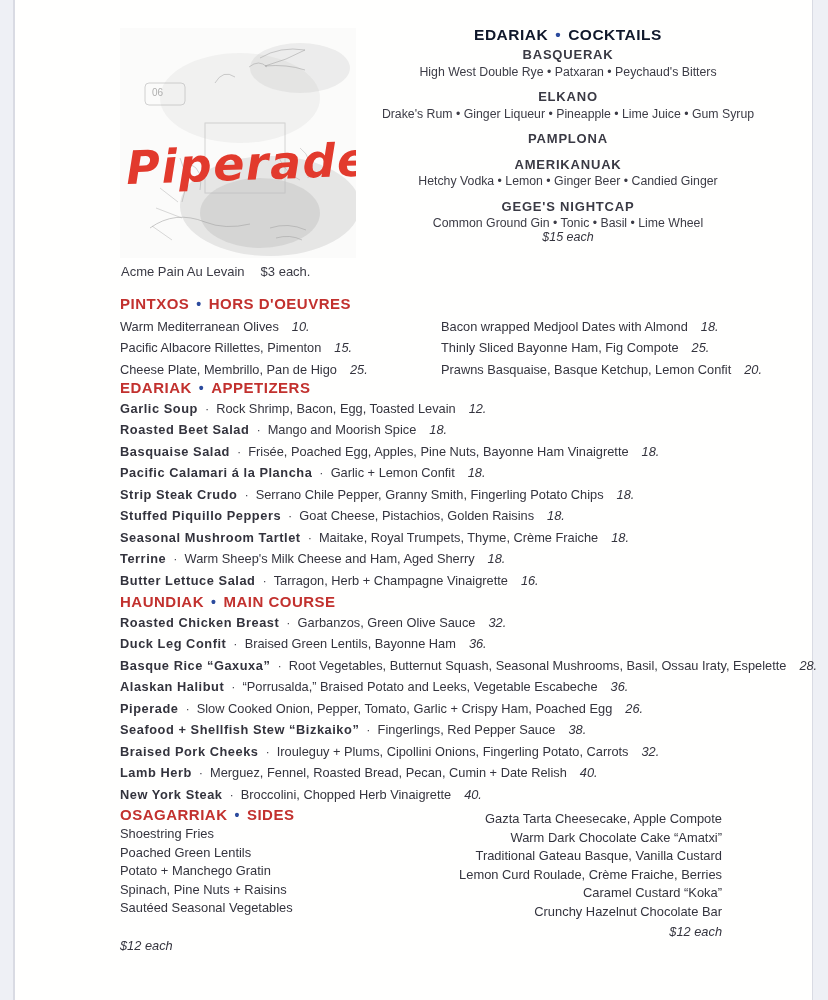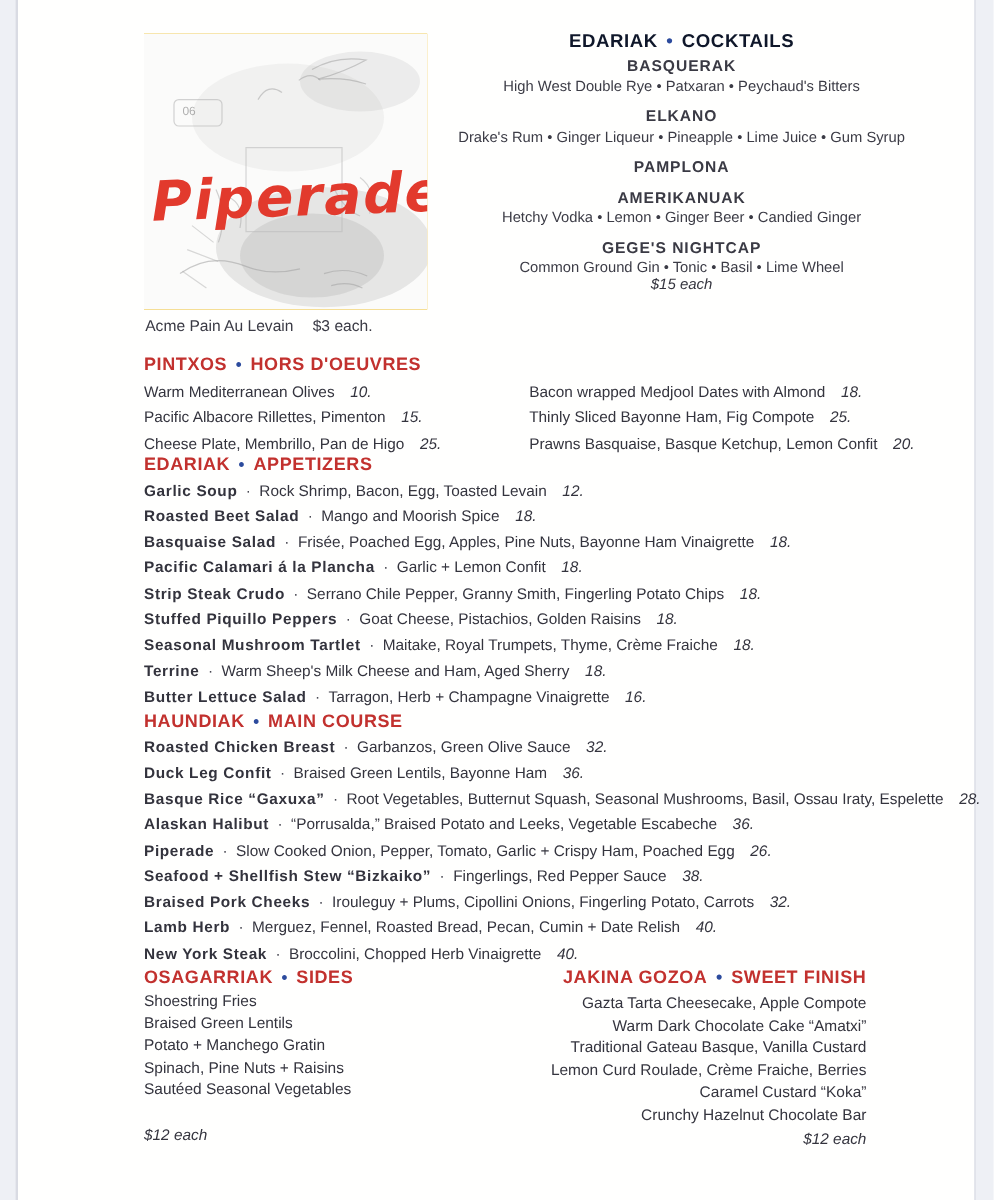--- a/index.html
+++ b/index.html
@@ -166,31 +166,28 @@
     <div class="mrow"><span class="nm">Braised Pork Cheeks</span><span class="dt">·</span><span>Irouleguy + Plums, Cipollini Onions, Fingerling Potato, Carrots</span><span class="pr">32.</span></div>
     <div class="mrow"><span class="nm">Lamb Herb</span><span class="dt">·</span><span>Merguez, Fennel, Roasted Bread, Pecan, Cumin + Date Relish</span><span class="pr">40.</span></div>
     <div class="mrow"><span class="nm">New York Steak</span><span class="dt">·</span><span>Broccolini, Chopped Herb Vinaigrette</span><span class="pr">40.</span></div>
   </div>
 
   <div class="sec-heading heading-sides">
     <span class="hb">OSAGARRIAK</span><span class="hdot">•</span><span class="hb">SIDES</span>
   </div>
   <div class="sideslist">
     <div class="srow">Shoestring Fries</div>
-    <div class="srow">Braised Green Lentils</div>
+    <div class="srow">Poached Green Lentils</div>
     <div class="srow">Potato + Manchego Gratin</div>
     <div class="srow">Spinach, Pine Nuts + Raisins</div>
     <div class="srow">Sautéed Seasonal Vegetables</div>
   </div>
   <div class="sides-price">$12 each</div>
 
   <div class="sweets-block">
-    <div class="sec-heading-inline">
-      <span class="hb">JAKINA GOZOA</span><span class="hdot">•</span><span class="hb">SWEET FINISH</span>
-    </div>
     <div class="sweets-items">
       <div class="srow">Gazta Tarta Cheesecake, Apple Compote</div>
       <div class="srow">Warm Dark Chocolate Cake “Amatxi”</div>
       <div class="srow">Traditional Gateau Basque, Vanilla Custard</div>
       <div class="srow">Lemon Curd Roulade, Crème Fraiche, Berries</div>
       <div class="srow">Caramel Custard “Koka”</div>
       <div class="srow">Crunchy Hazelnut Chocolate Bar</div>
     </div>
     <div class="sweets-price">$12 each</div>
   </div>

